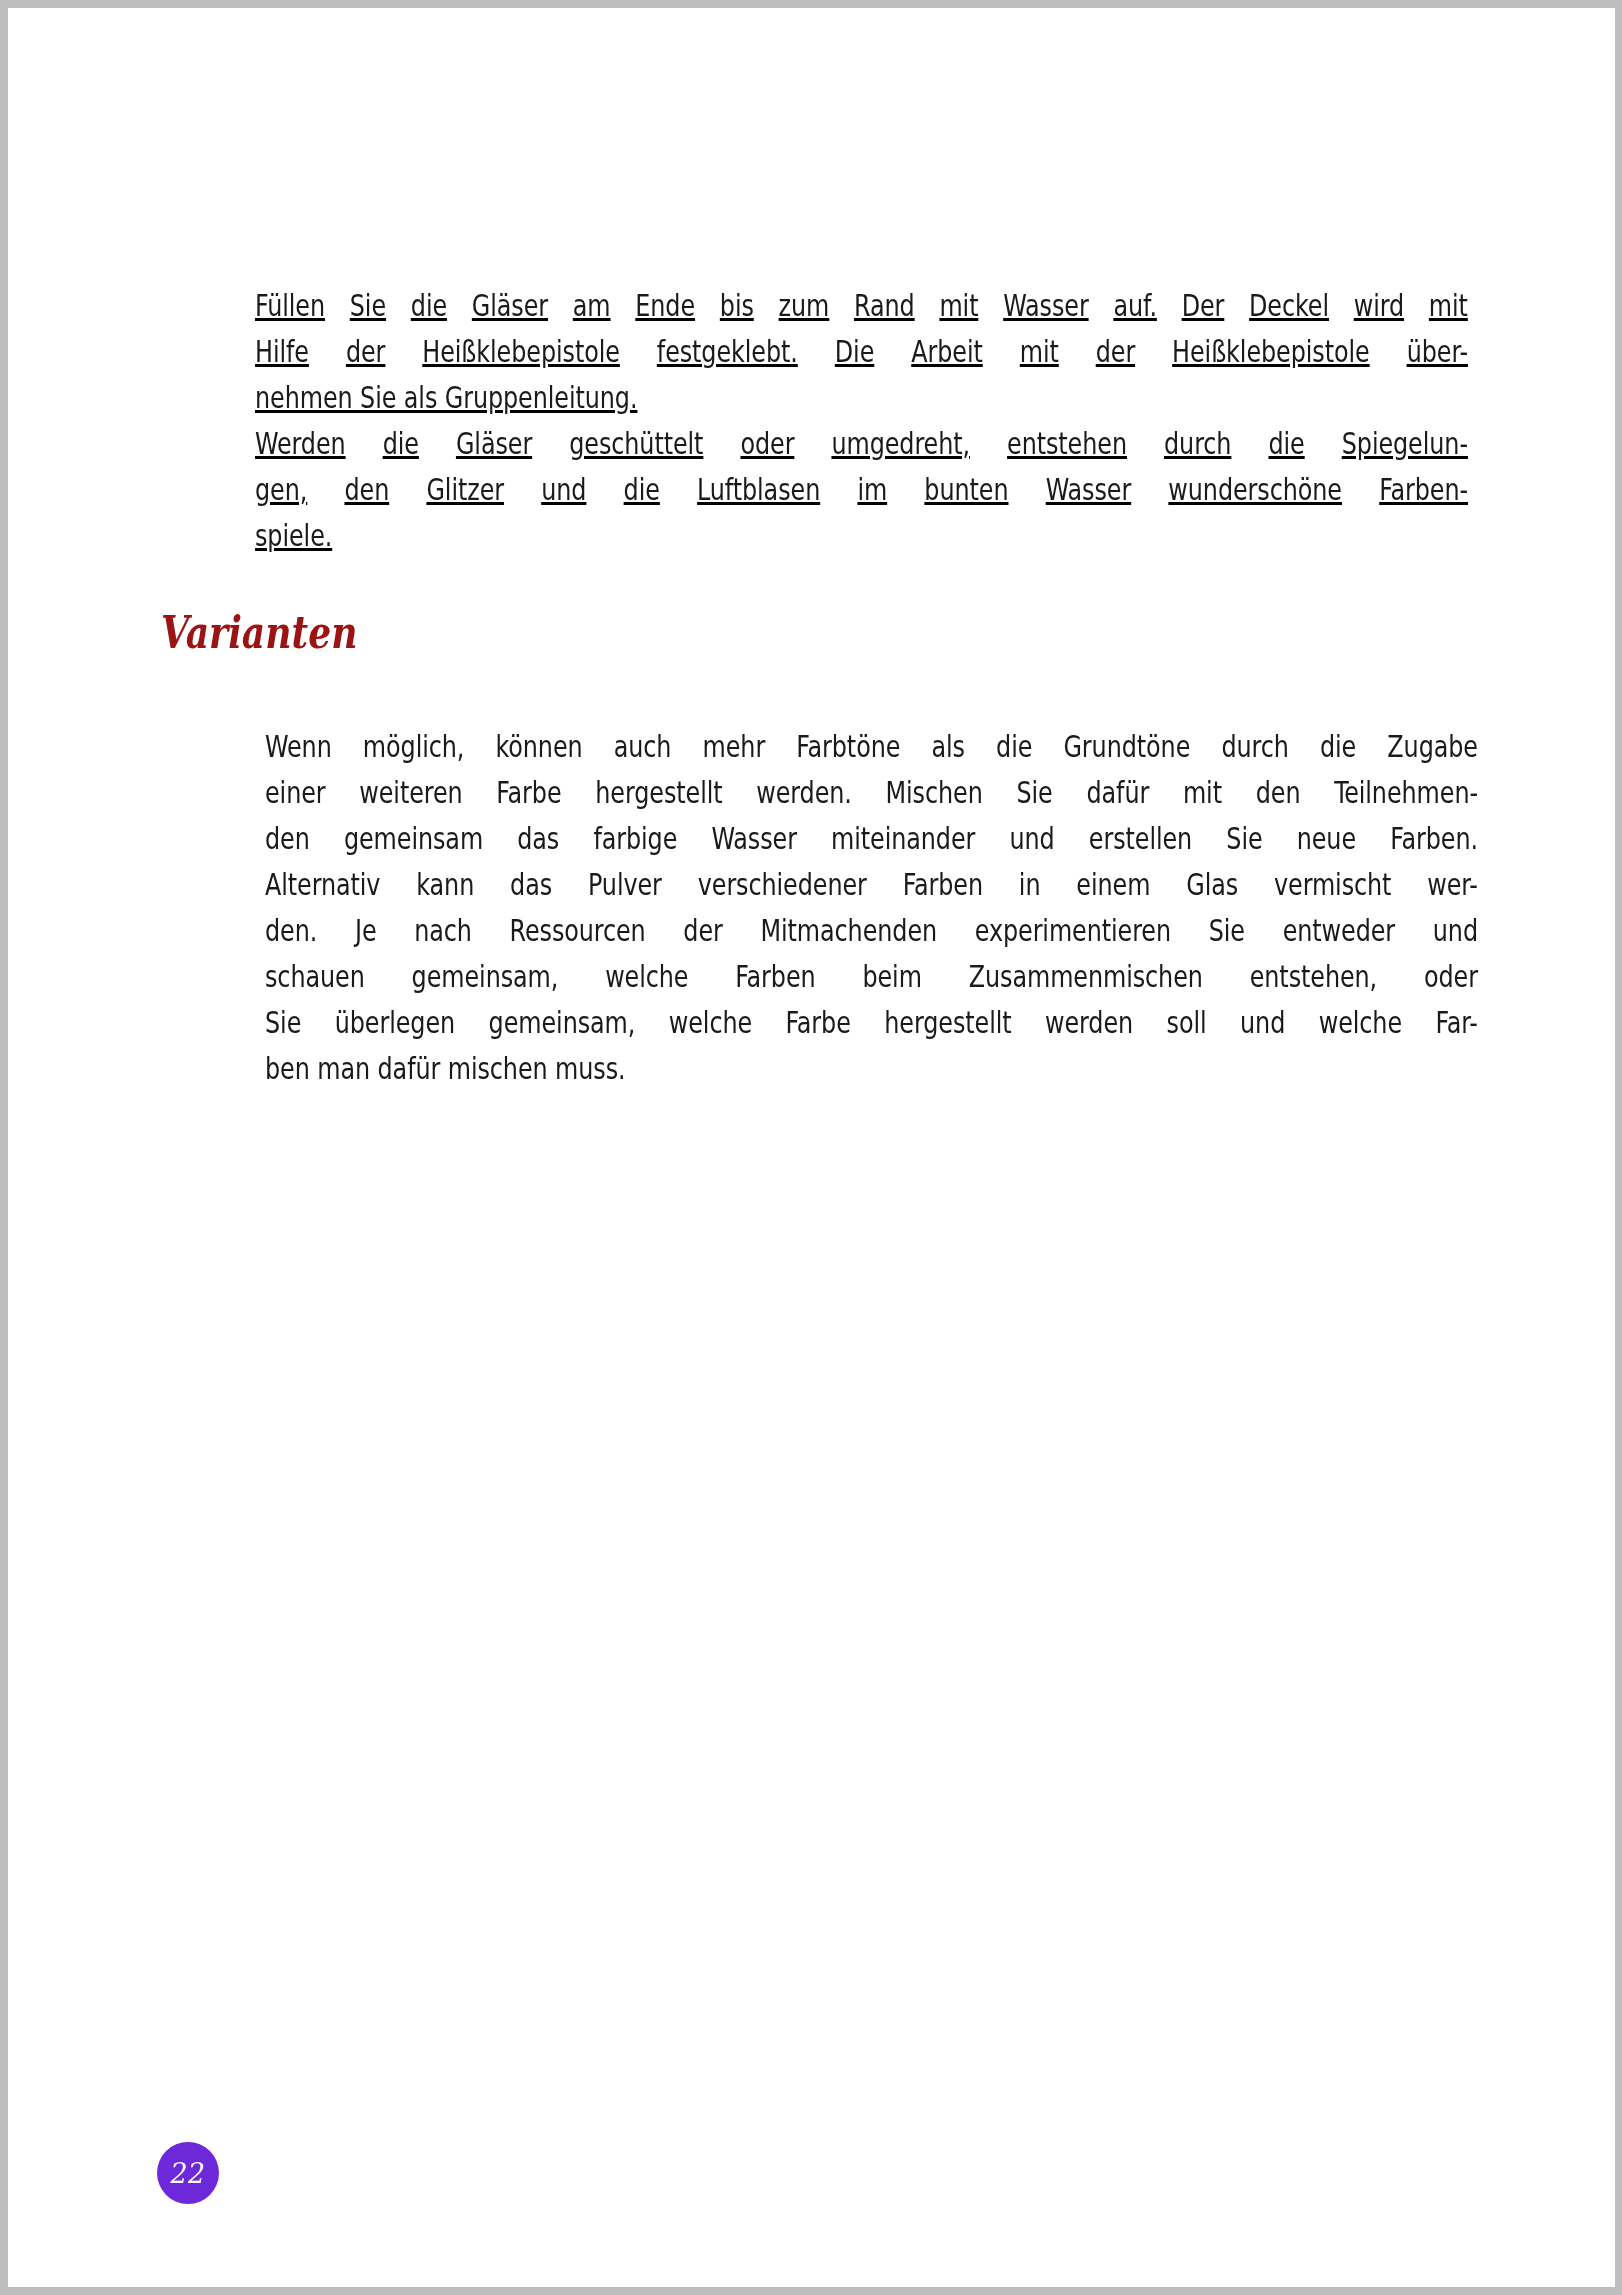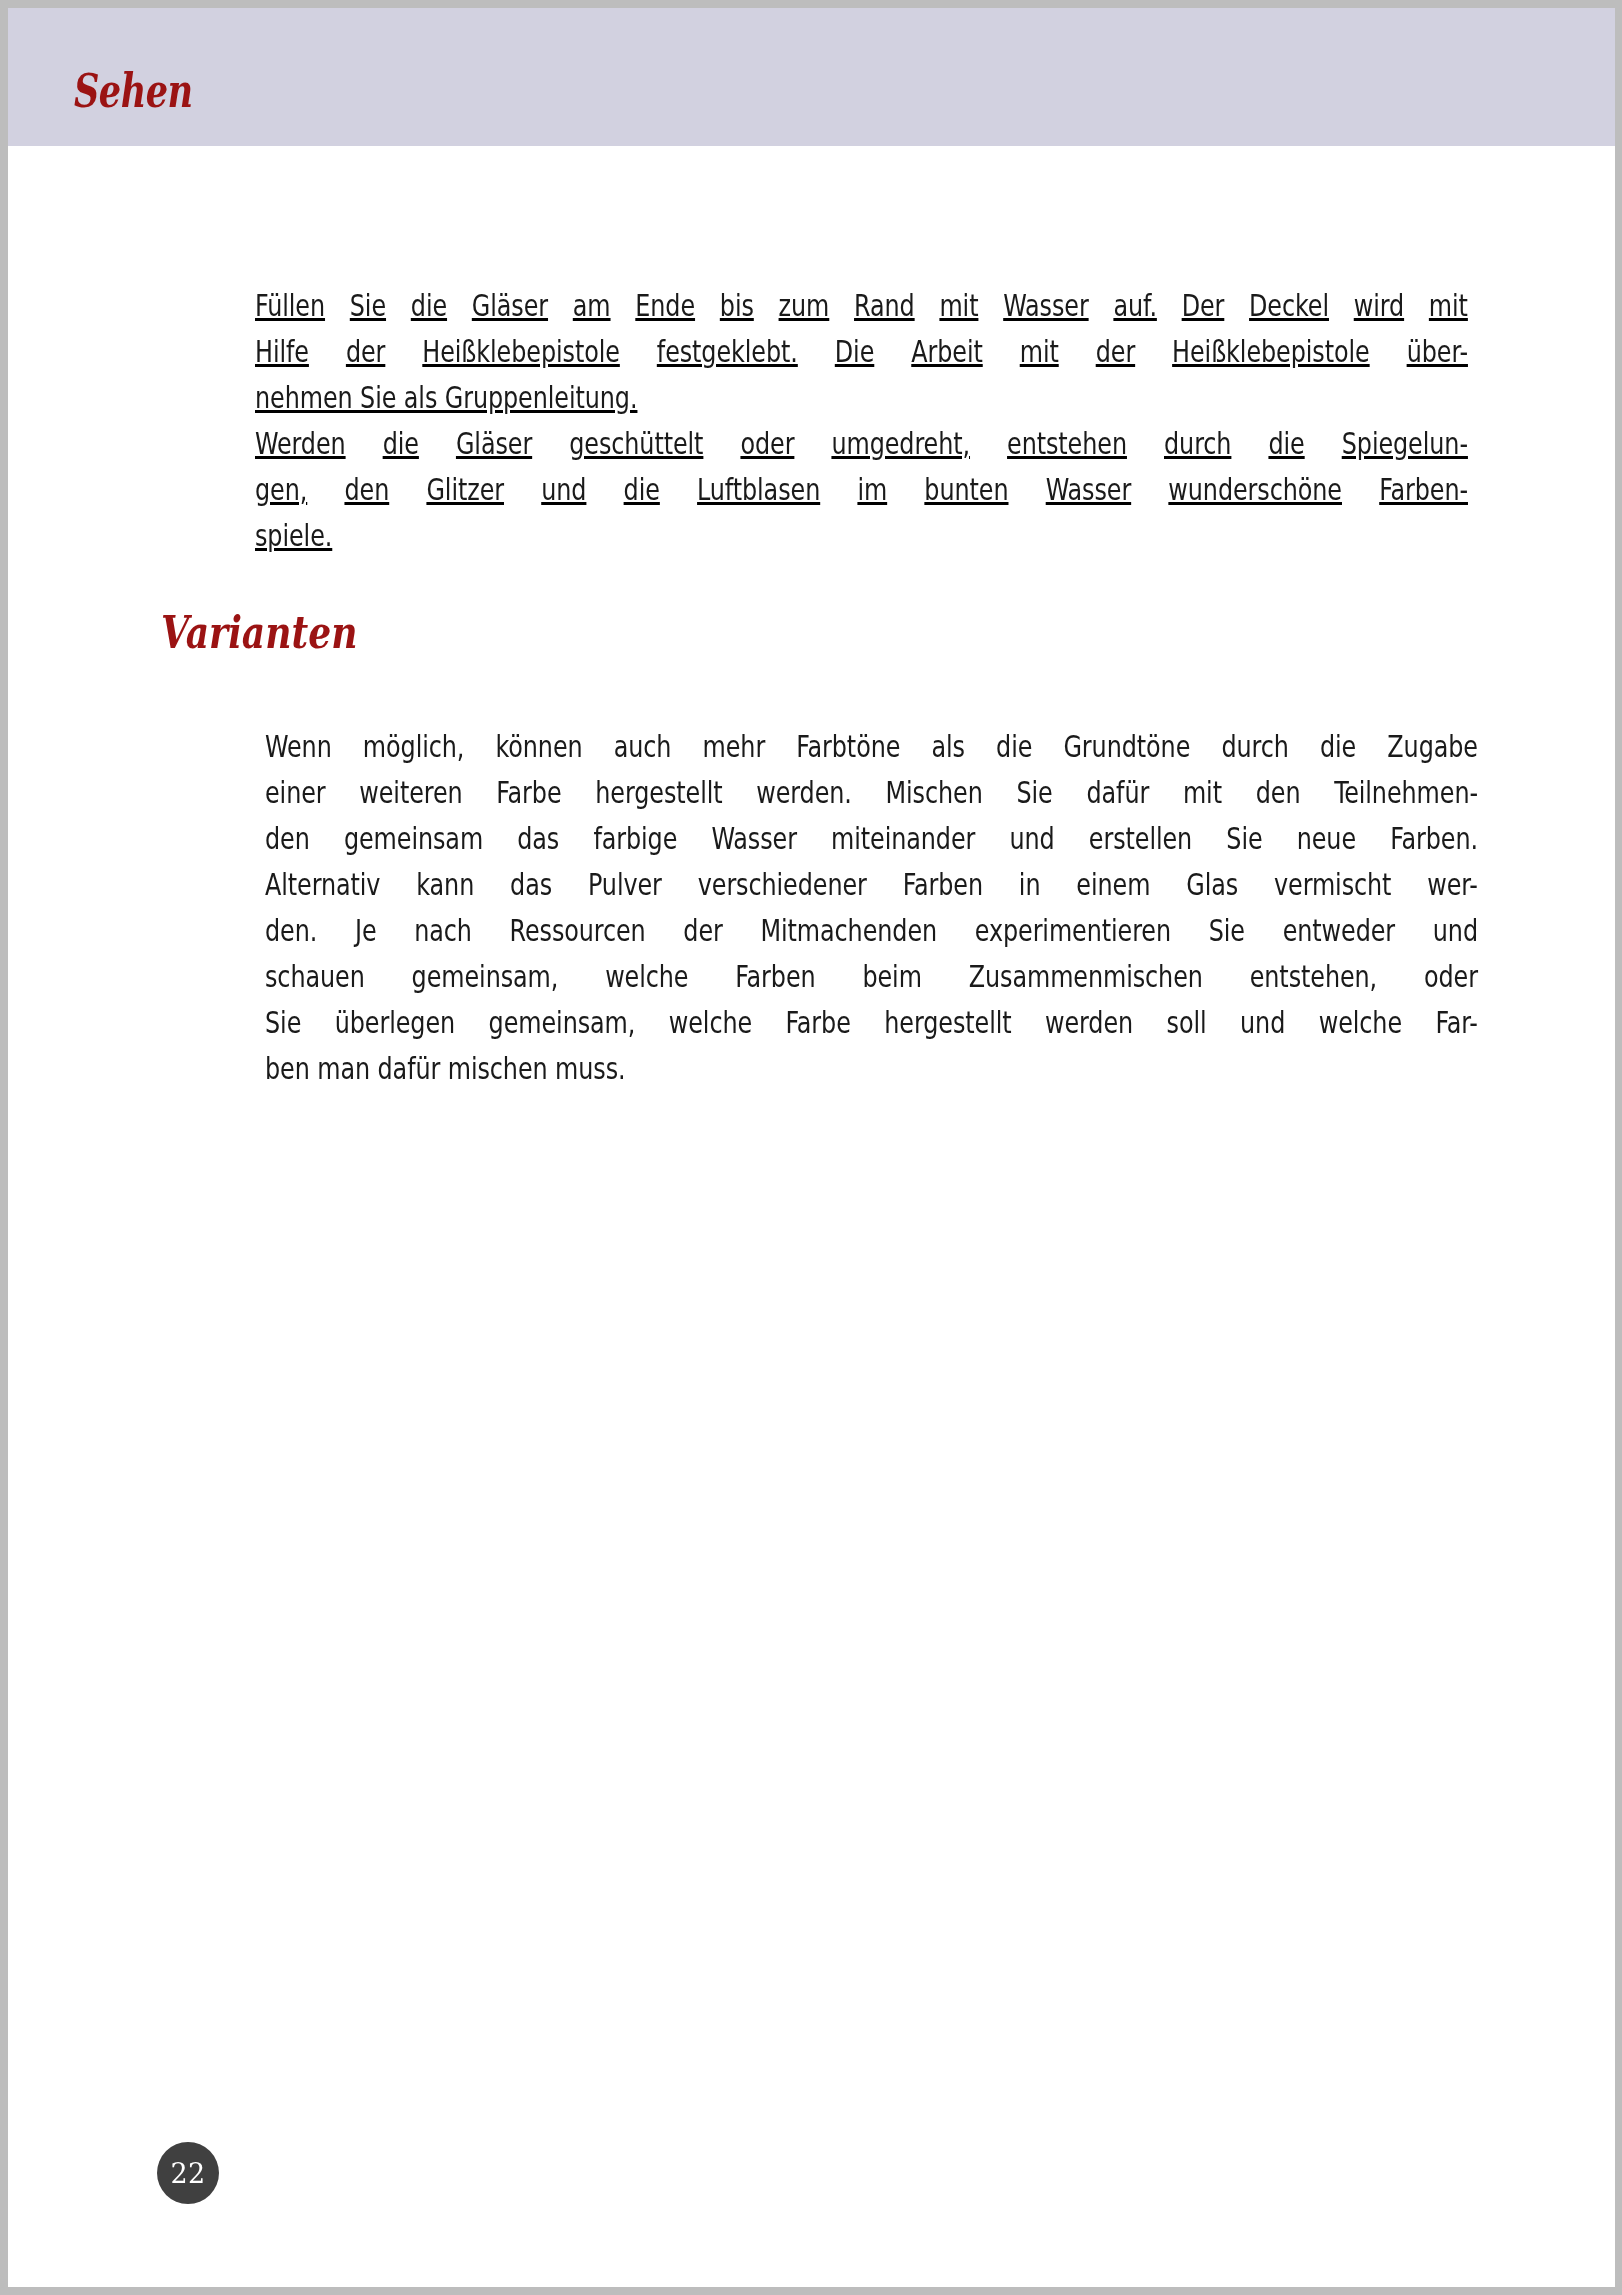--- a/index.html
+++ b/index.html
@@ -99,39 +99,37 @@
   }
 
   
   .page-number {
     position: absolute;
     left: 149px;
     top: 2134px;
     width: 62px;
     height: 62px;
     border-radius: 50%;
-    background: #404040;
+    background: #6d28d9;
     color: #ffffff;
     display: flex;
     align-items: center;
     justify-content: center;
     font-family: "DejaVu Serif", serif;
     font-size: 27px;
     line-height: 1;
     letter-spacing: 0.3px;
+    font-style: italic;
   }
 </style>
 </head>
 <body>
 
 <div class="page">
 
-  <div class="header-band">
-    <div class="header-title">Sehen</div>
-  </div>
 
   <div class="content">
     <p class="para">
       <span class="ln just">
           <span>Füllen</span>
           <span>Sie</span>
           <span>die</span>
           <span>Gläser</span>
           <span>am</span>
           <span>Ende</span>

